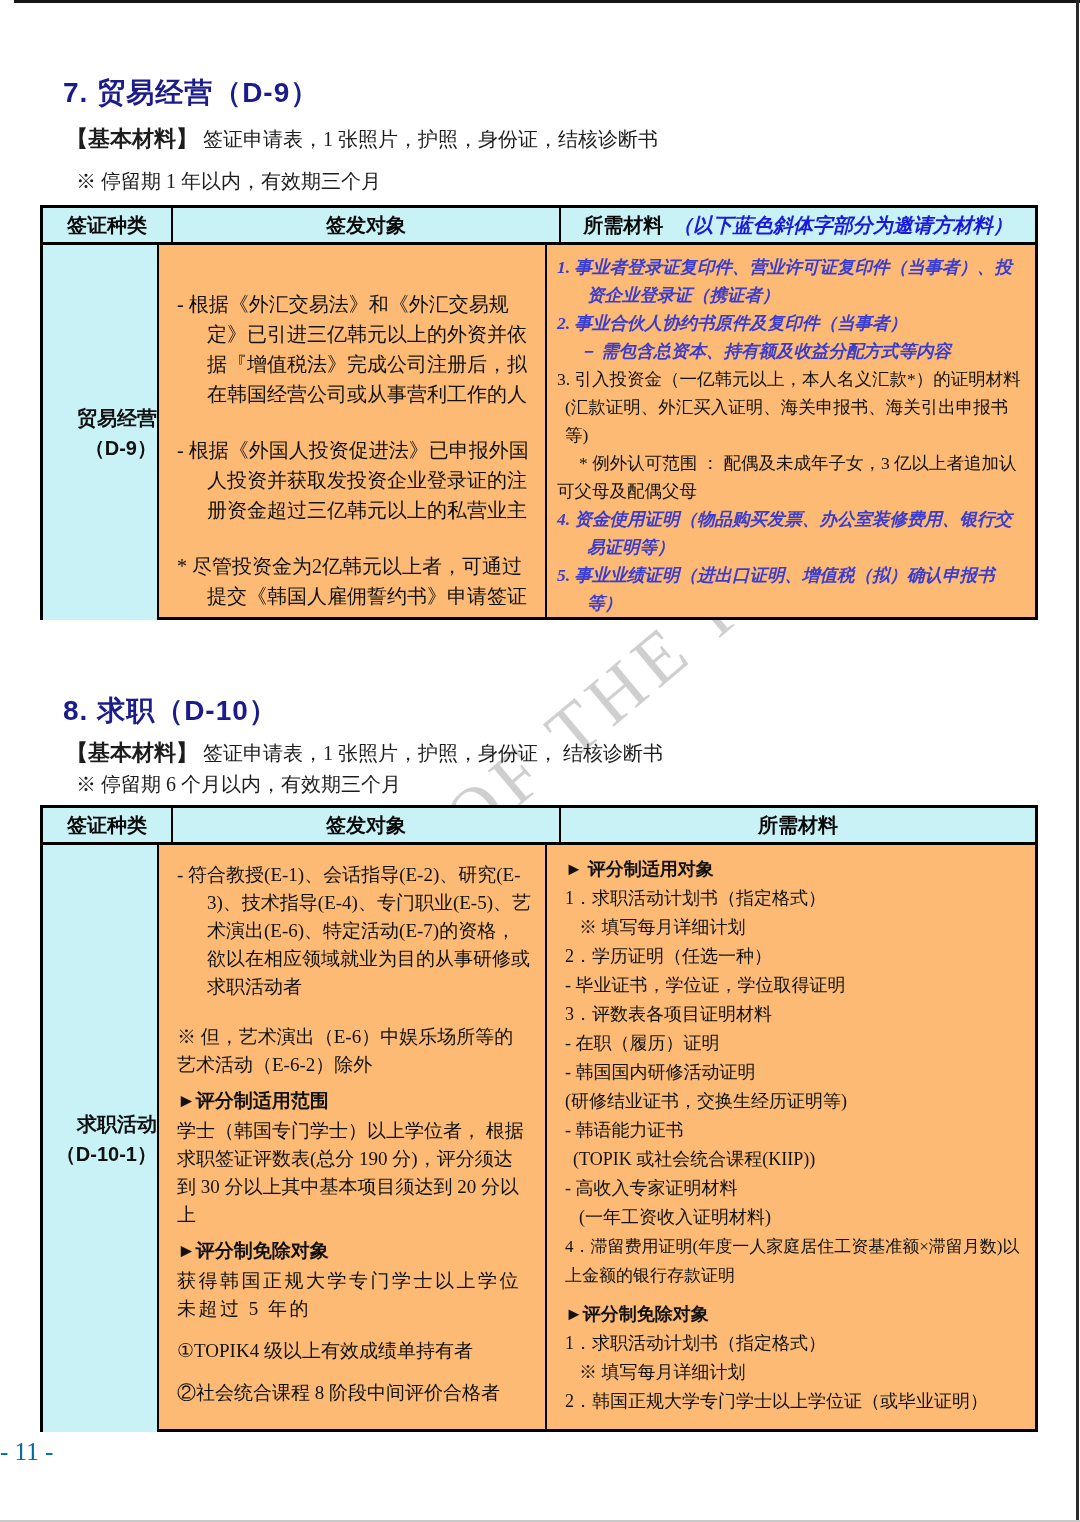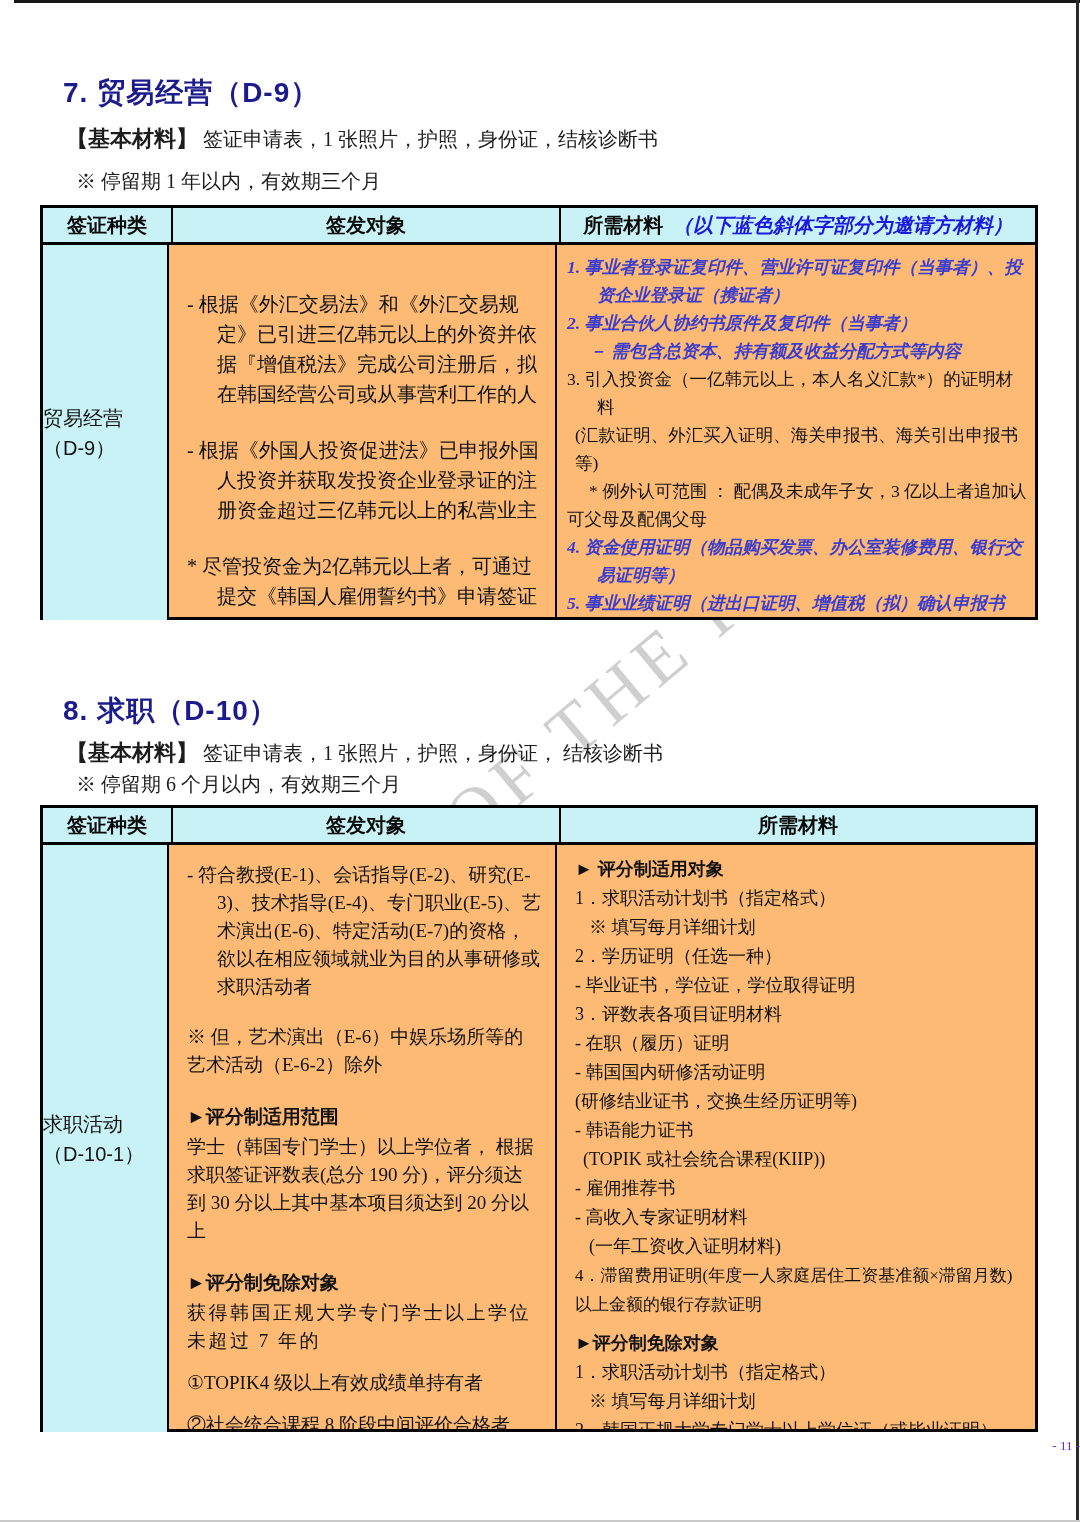--- a/index.html
+++ b/index.html
@@ -51,57 +51,57 @@
   .th1 { width:130px; border-right:2px solid #000; }
   .th2 { width:388px; border-right:2px solid #000; }
   .th3 { flex:1; }
   .hnote { color:var(--header-note-blue, #1a1ade); font-style:italic; margin-left:4px; }
 
   .tbody { display:flex; }
   .tbl1 .tbody { height:375px; }
   .tbl2 .tbody { height:587px; }
 
   .td1 {
-    width:126px; border-right:2px solid #000; background:var(--cell-cyan, #c9f2f7);
-    display:flex; flex-direction:column; justify-content:center; align-items:flex-start;
-    font-weight:normal; font-size:20px; text-align:center; box-sizing:border-box;
+    width:116px; border-right:2px solid #000; background:var(--cell-cyan, #c9f2f7);
+    display:flex; flex-direction:column; justify-content:center; align-items:flex-end;
+    font-weight:bold; font-size:20px; text-align:center; box-sizing:border-box;
     font-family:"Liberation Sans", sans-serif; line-height:30px;
   }
   .td2 { width:388px; border-right:2px solid #000; box-sizing:border-box; overflow:hidden; }
   .td3 { flex:1; box-sizing:border-box; overflow:hidden; }
 
   
   .tbl1 .td2 { padding:44px 14px 0 18px; font-size:20px; line-height:30px; }
   .tbl1 .td2 p { margin:0 0 26px 0; }
   .tbl1 .td3 { padding:8px 8px 0 10px; font-size:17.5px; line-height:28px; }
 
   
   .tbl2 .td2 { padding:16px 14px 0 18px; font-size:19px; line-height:28px; }
   .tbl2 .td2 p { margin:0; }
   .tbl2 .td2 .mt22 { margin-top:22px; }
-  .tbl2 .td2 .mt24 { margin-top:24px; }
+  .tbl2 .td2 .mt24 { margin-top:8px; }
   .tbl2 .td2 .mt14 { margin-top:14px; }
   .tbl2 .td2 .mt2  { margin-top:2px; }
   .tbl2 .td3 { padding:10px 8px 0 10px; font-size:18px; line-height:29px;margin-left:8px; }
 
   .hang  { padding-left:30px; text-indent:-30px; }
   .ind8  { padding-left:8px; }
   .ind14 { padding-left:14px; }
   .ind22 { padding-left:22px; }
   .fline { text-indent:22px; }
   .tight { font-size:17px; }
   .gap-top { margin-top:10px; }
   .bold-head { font-weight:bold; font-family:"Liberation Sans", sans-serif; }
   .lsp { letter-spacing:2.5px; }
 
   .blue { color:var(--body-blue, #3c3ccd); font-style:italic; font-weight:bold; }
 
   .pagenum {
     position:absolute; top:1438px; left:0; width:100%;
-    text-align:right; font-size:13px; color:#6d28d9;
+    text-align:left; font-size:25px; color:#0369a1;
   }
 </style>
 </head>
 <body>
 
 <div id="page">
   <div class="edge-top"></div>
   <div class="edge-right"></div>
   <div class="edge-bottom"></div>
 
@@ -164,37 +164,36 @@
       <div class="td1">
         <div>求职活动</div>
         <div>（D-10-1）</div>
       </div>
       <div class="td2">
         <p class="hang">-  符合教授(E-1)、会话指导(E-2)、研究(E-3)、技术指导(E-4)、专门职业(E-5)、艺术演出(E-6)、特定活动(E-7)的资格，欲以在相应领域就业为目的从事研修或求职活动者</p>
         <p class="mt22">※ 但，艺术演出（E-6）中娱乐场所等的艺术活动（E-6-2）除外</p>
         <p class="mt24 bold-head">►评分制适用范围</p>
         <p class="mt2">学士（韩国专门学士）以上学位者， 根据求职签证评数表(总分 190 分)，评分须达到 30 分以上其中基本项目须达到 20 分以上</p>
         <p class="mt24 bold-head">►评分制免除对象</p>
-        <p class="mt2 lsp">获得韩国正规大学专门学士以上学位未超过 7 年的</p>
+        <p class="mt2 lsp">获得韩国正规大学专门学士以上学位未超过 5 年的</p>
         <p class="mt14">①TOPIK4 级以上有效成绩单持有者</p>
         <p class="mt14">②社会统合课程 8 阶段中间评价合格者</p>
       </div>
       <div class="td3">
         <div class="bold-head">► 评分制适用对象</div>
         <div>1．求职活动计划书（指定格式）</div>
         <div class="ind14">※ 填写每月详细计划</div>
         <div>2．学历证明（任选一种）</div>
         <div>-  毕业证书，学位证，学位取得证明</div>
         <div>3．评数表各项目证明材料</div>
         <div>-  在职（履历）证明</div>
         <div>-  韩国国内研修活动证明</div>
         <div>(研修结业证书，交换生经历证明等)</div>
         <div>-  韩语能力证书</div>
         <div class="ind8">(TOPIK 或社会统合课程(KIIP))</div>
-        <div>-  雇佣推荐书</div>
         <div>-  高收入专家证明材料</div>
         <div class="ind14">(一年工资收入证明材料)</div>
         <div class="tight">4．滞留费用证明(年度一人家庭居住工资基准额×滞留月数)以上金额的银行存款证明</div>
         <div class="bold-head gap-top">►评分制免除对象</div>
         <div>1．求职活动计划书（指定格式）</div>
         <div class="ind14">※ 填写每月详细计划</div>
         <div>2．韩国正规大学专门学士以上学位证（或毕业证明）</div>
       </div>
     </div>
   </div>

